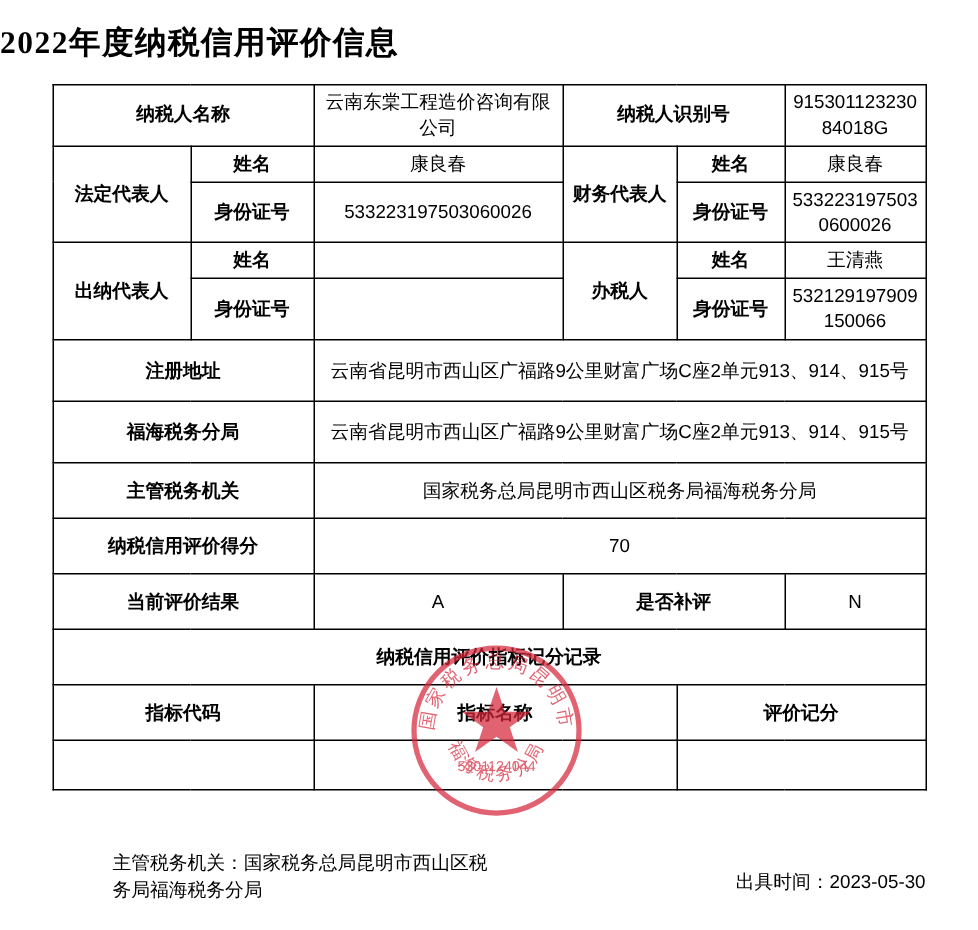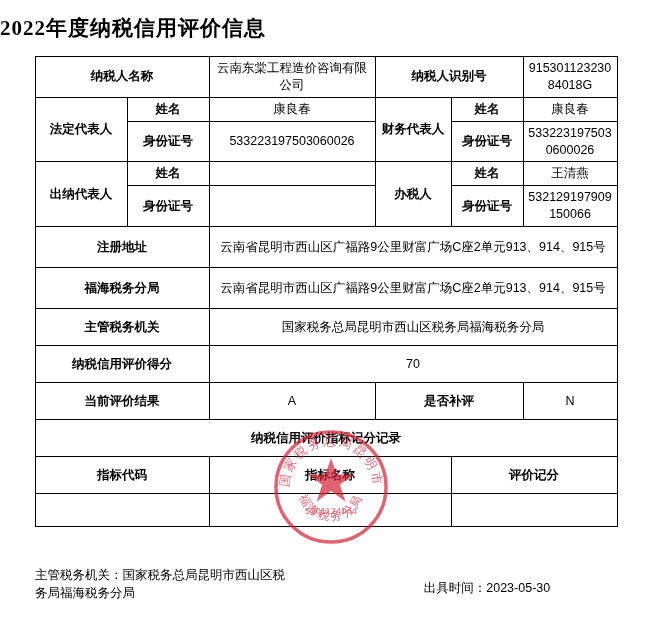--- a/index.html
+++ b/index.html
@@ -62,24 +62,25 @@
     bottom: 18px;
     font-size: 12.5px;
     display: flex;
     justify-content: space-between;
     align-items: flex-start;
   }
   .footer-left {
     width: 250px;
     line-height: 1.45;
     text-align: left;
+    margin-left: 40px;
   }
   .footer-right {
     width: 260px;
-    text-align: center;
+    text-align: right;
     padding-top: 14px;
     padding-left: 20px;
   }
   
   .seal {
     position: absolute;
     left: 272px;
     top: 428px;
     width: 118px;
     height: 118px;

